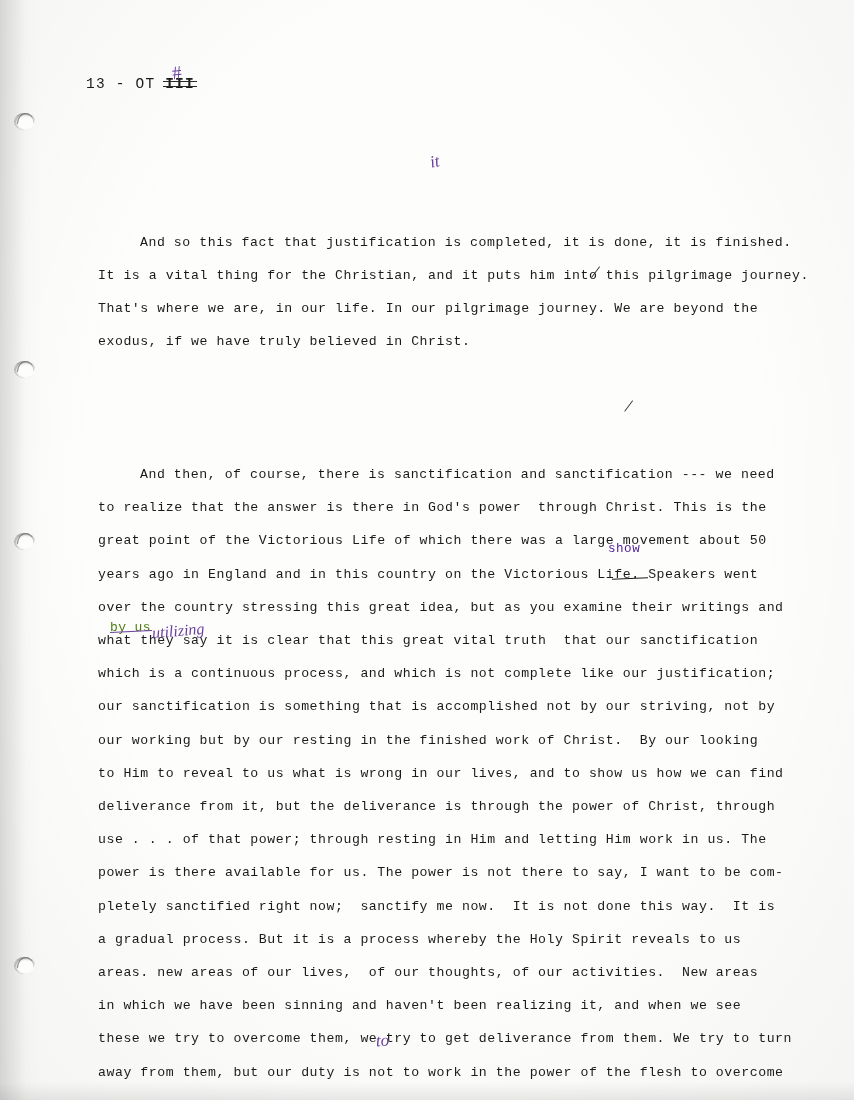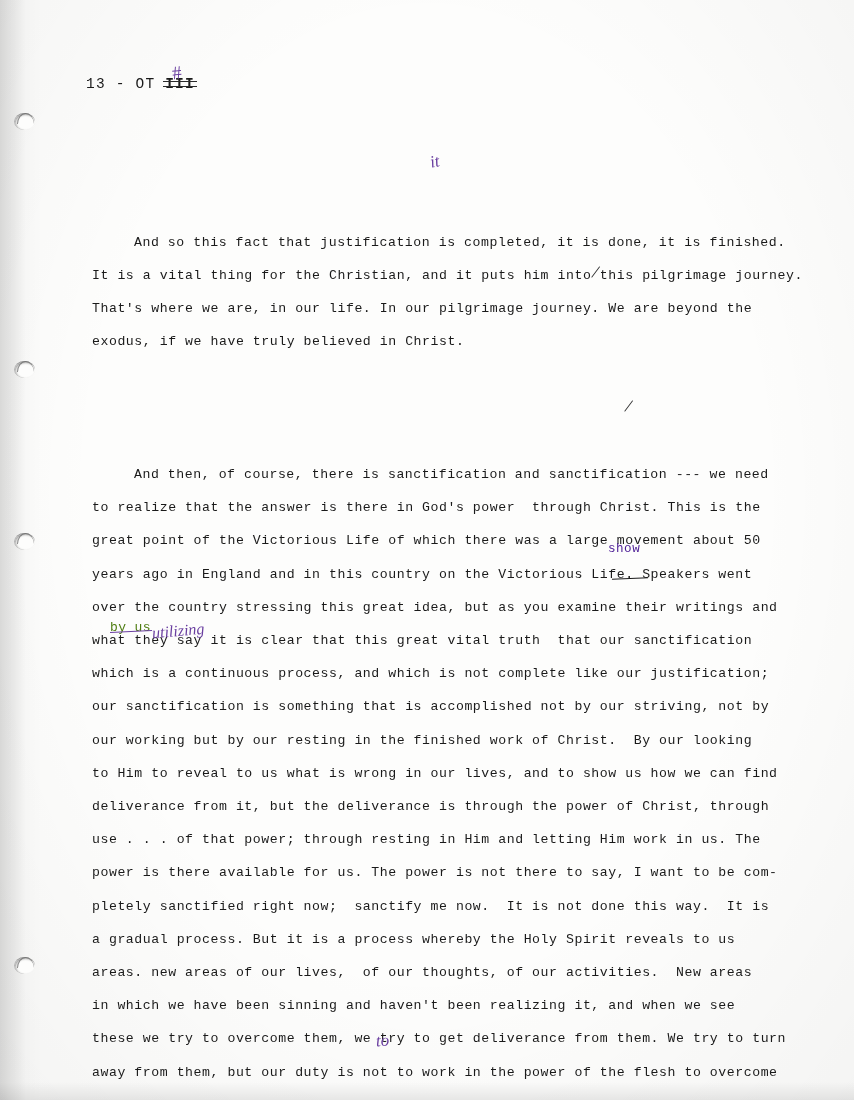--- a/index.html
+++ b/index.html
@@ -96,21 +96,21 @@
   .body-text {
     position: absolute;
     left: 86px;
     top: 126px;
     width: 690px;
     font-size: 13.2px;
     letter-spacing: 0.55px;
     line-height: 33.2px;
     white-space: pre-wrap;
   }
-  .para { margin: 0 0 0 6px; }
+  .para { margin: 0 0 0 12px; }
   .para + .para { margin-top: 0; }
   .indent { display: inline-block; width: 42px; }
 
   .line { display: block; white-space: pre; }
 
   
   .ann {
     position: absolute;
     color: #6a3fa0;
     font-family: "Liberation Serif", serif;

